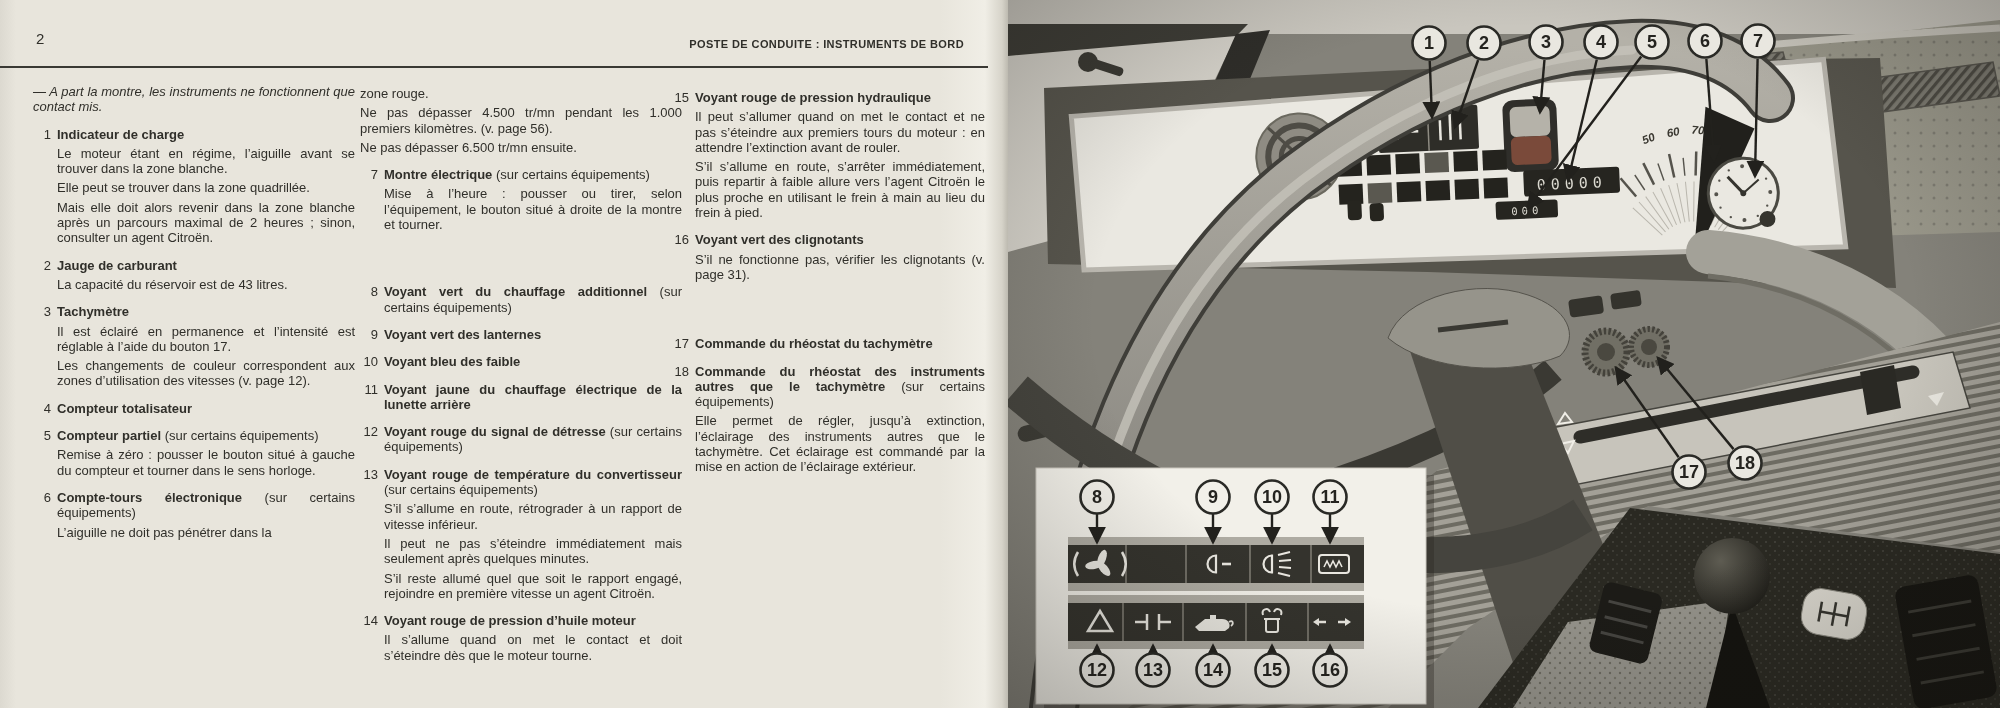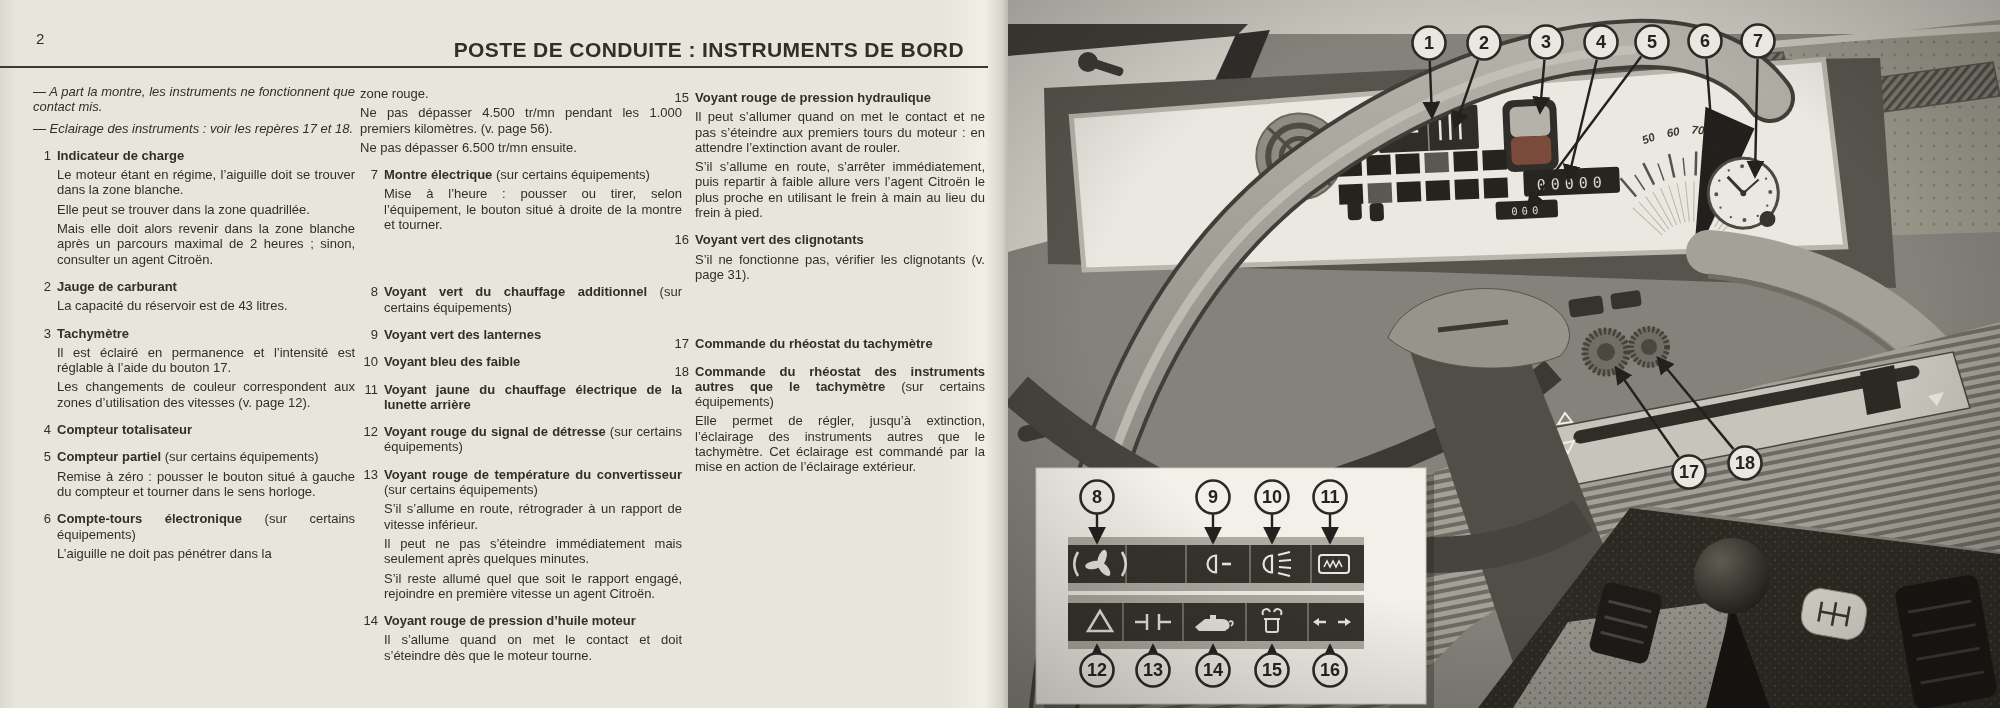--- a/index.html
+++ b/index.html
@@ -4,21 +4,21 @@
 <style>
   html,body{margin:0;padding:0;}
   body{width:2000px;height:708px;overflow:hidden;background:#e7e4db;
        font-family:"Liberation Sans",sans-serif;color:#302f2a;}
   #stage{position:relative;width:2000px;height:708px;}
 
   
   #page{position:absolute;left:0;top:0;width:1008px;height:708px;
         background:linear-gradient(90deg,#dcd9d0 0px,#e8e5dc 16px,#e8e5dc 940px,#f0eee6 985px,#d6d3c9 1002px,#bdbab0 1008px);}
   #pagenum{position:absolute;left:36px;top:30px;font-size:15px;}
-  #title{position:absolute;right:44px;top:38px;font-size:21px;font-weight:bold;letter-spacing:.4px;white-space:nowrap;margin-left:40px;}
+  #title{position:absolute;right:44px;top:38px;font-size:11px;font-weight:bold;letter-spacing:.4px;white-space:nowrap;margin-left:40px;}
   #rule{position:absolute;left:0;top:66px;width:988px;height:2px;background:#3a3934;}
 
   .col{position:absolute;top:78px;font-size:13px;line-height:15.3px;text-align:justify;}
   #col0{left:33px;width:322px;}
   #col1{left:360px;width:322px;}
   #col2{left:671px;width:314px;}
 
   .intro{font-style:italic;margin-top:6px;}
   .cont .para:first-child{margin-top:8px;}
   .item{margin-top:12px;position:relative;padding-left:24px;}
@@ -39,25 +39,24 @@
 <body>
 
 <div id="stage">
 
   <div id="page">
     <div id="pagenum">2</div>
     <div id="title">POSTE DE CONDUITE : INSTRUMENTS DE BORD</div>
     <div id="rule"></div>
     <div class="col" id="col0">
         <div class="intro">— A part la montre, les instruments ne fonctionnent que contact mis.</div>
-        <div class="intro">— Eclairage des instruments : voir les repères 17 et 18.</div>
         <div class="item">
           <span class="num">1</span>
           <div class="hline"><span class="hd">Indicateur de charge</span></div>
-          <div class="para">Le moteur étant en régime, l’aiguille doit se trouver dans la zone blanche.</div>
+          <div class="para">Le moteur étant en régime, l’aiguille avant se trouver dans la zone blanche.</div>
           <div class="para">Elle peut se trouver dans la zone quadrillée.</div>
           <div class="para">Mais elle doit alors revenir dans la zone blanche après un parcours maximal de 2 heures ; sinon, consulter un agent Citroën.</div>
         </div>
         <div class="item">
           <span class="num">2</span>
           <div class="hline"><span class="hd">Jauge de carburant</span></div>
           <div class="para">La capacité du réservoir est de 43 litres.</div>
         </div>
         <div class="item">
           <span class="num">3</span>

